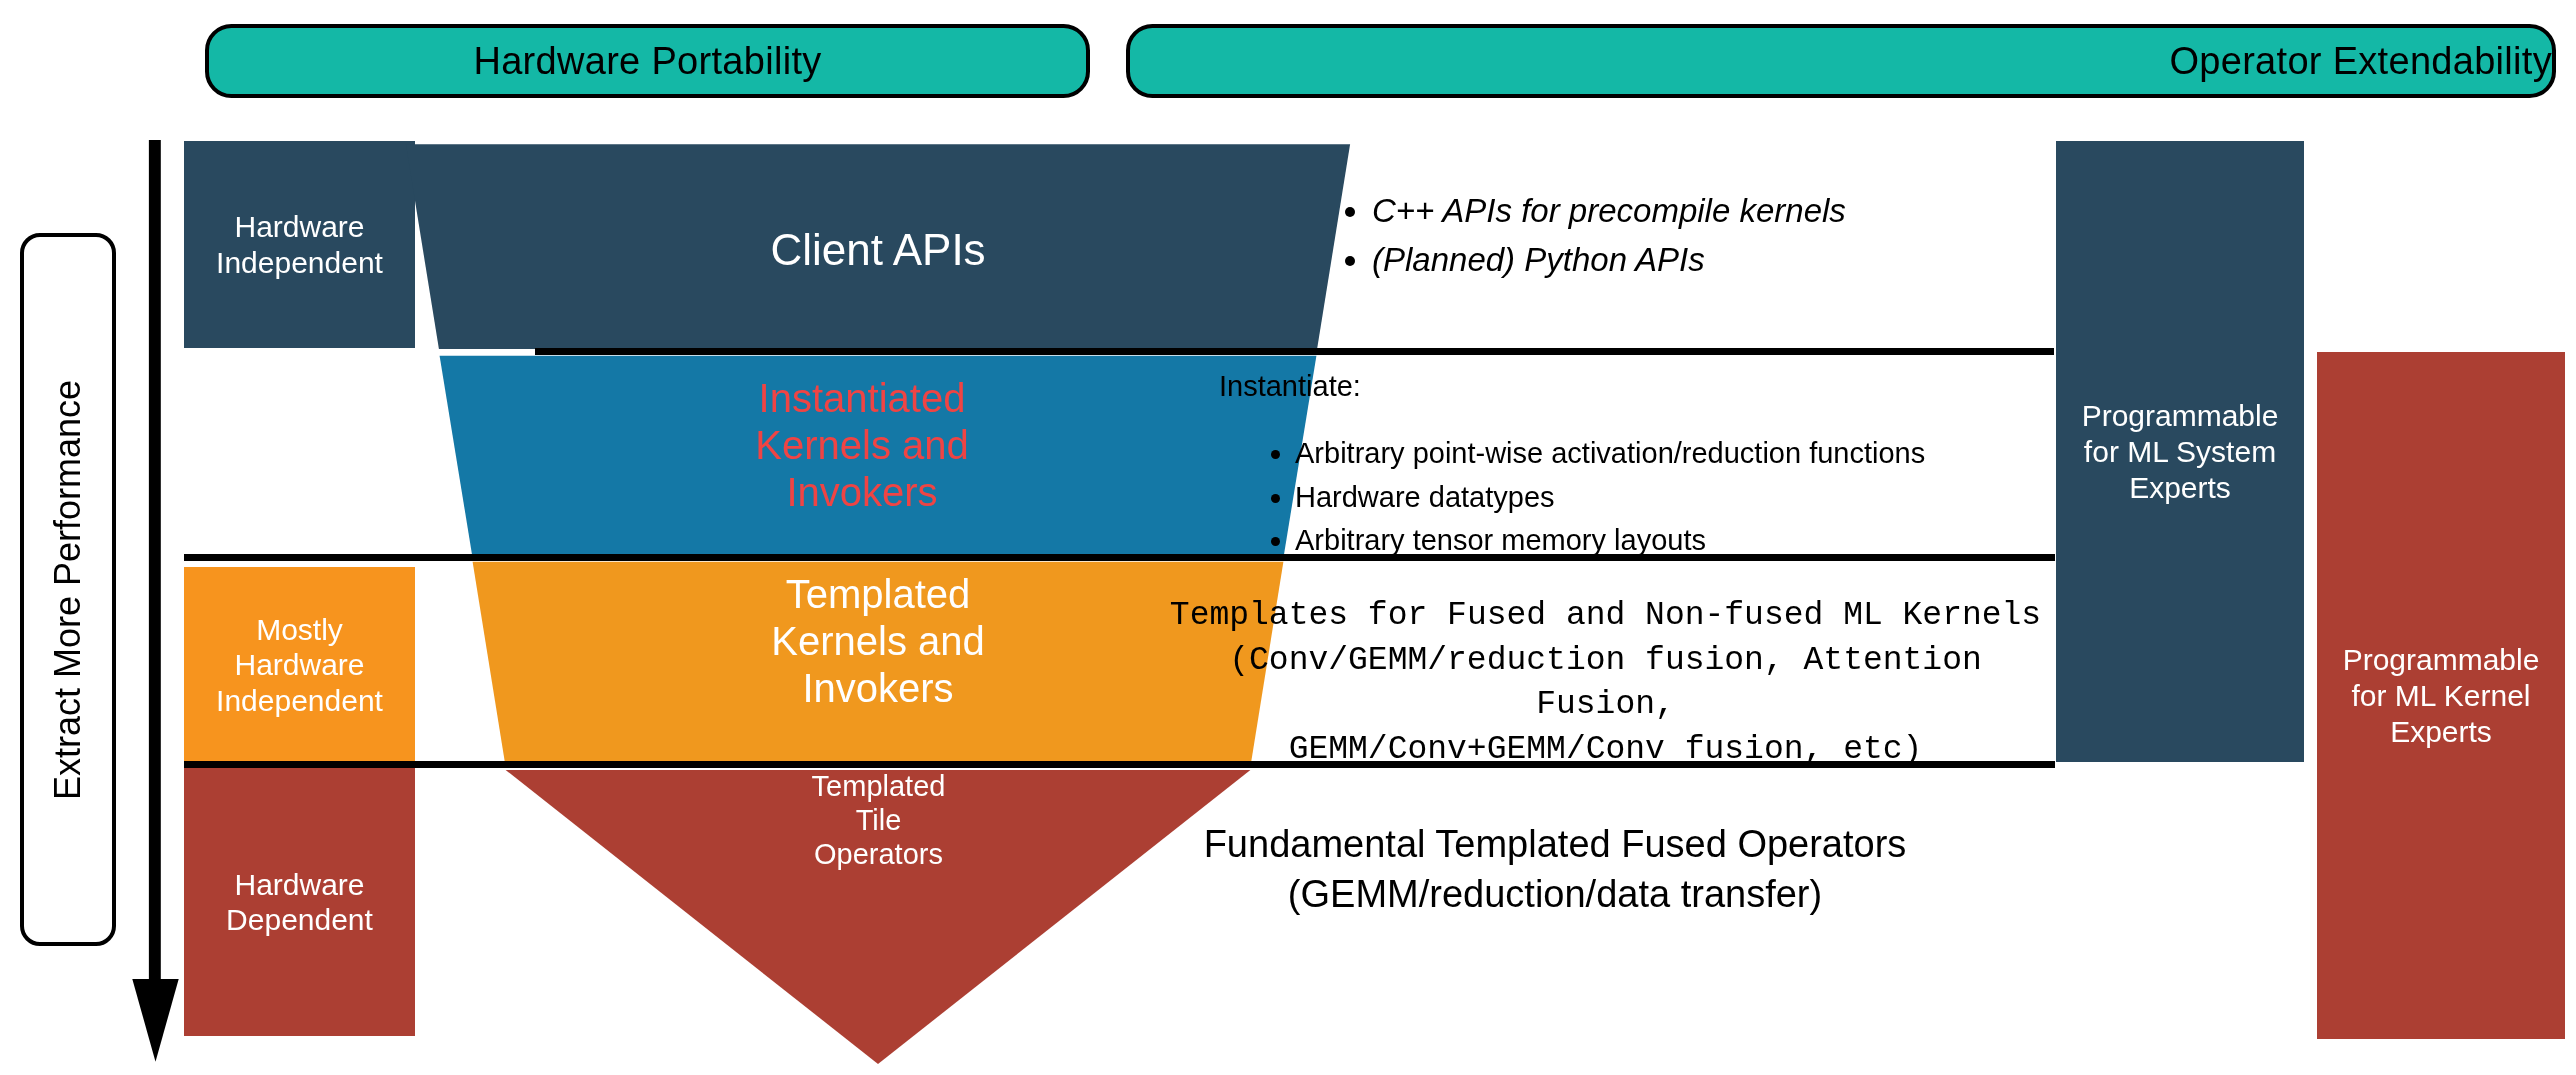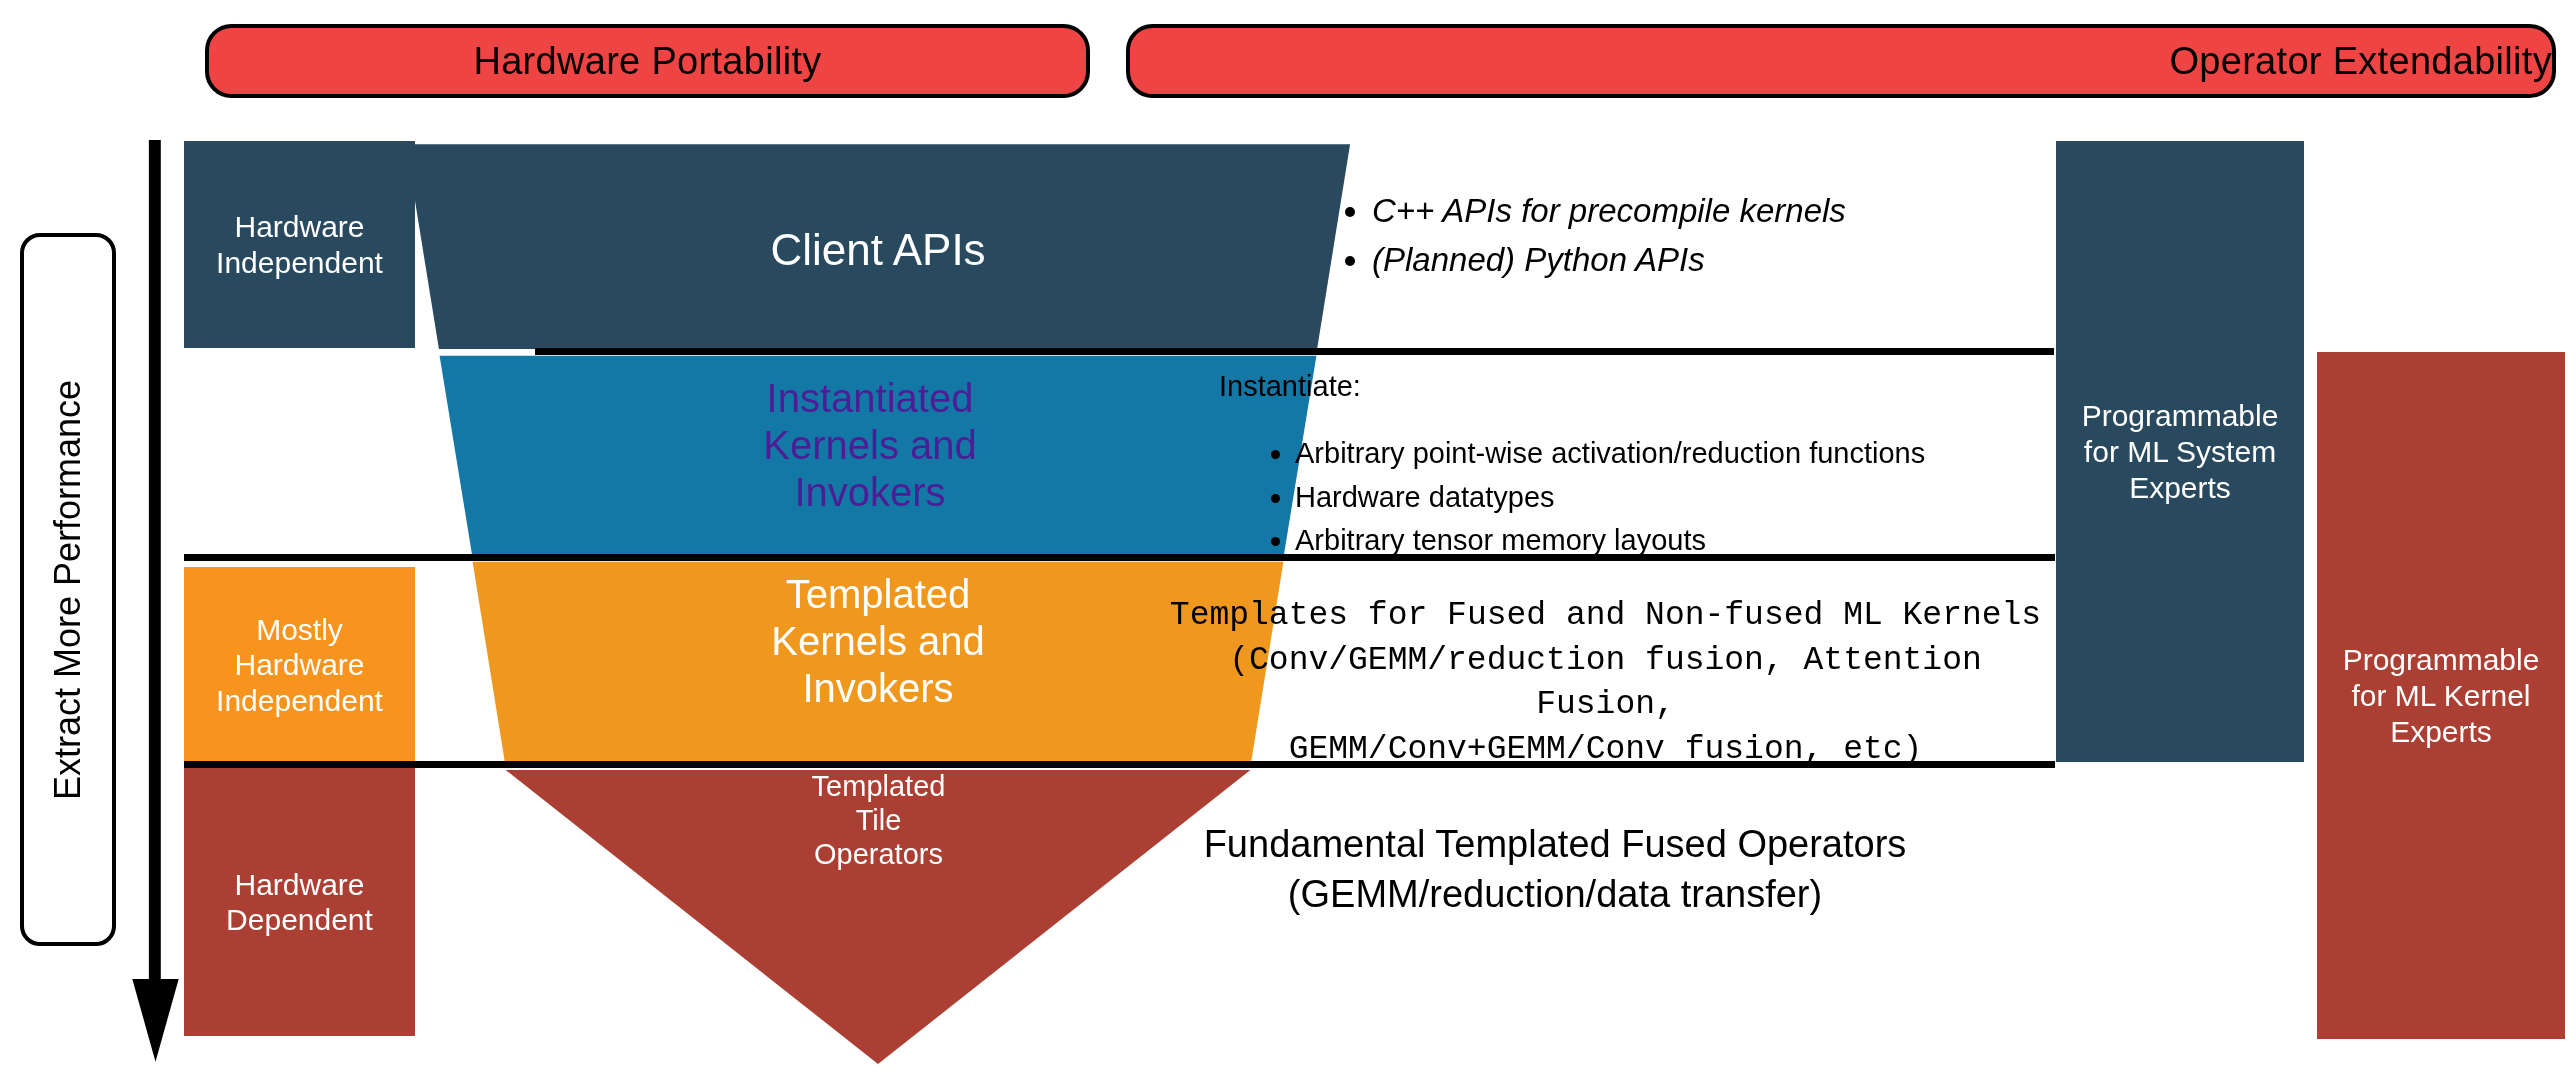--- a/index.html
+++ b/index.html
@@ -17,21 +17,21 @@
     background: #ffffff;
     overflow: hidden;
   }
 
   
   .header-pill {
     position: absolute;
     box-sizing: border-box;
     border: 4.6px solid #000000;
     border-radius: 26.4px;
-    background: #ef4444;
+    background: #14b8a6;
     display: flex;
     align-items: center;
     justify-content: center;
     color: #000000;
     font-size: 38px;
     letter-spacing: 0.3px;
   }
   #pill-hardware-portability { left: 205px;  top: 24px;  width: 885px; height: 74px; }
   #pill-operator-extendability { left: 1126px; top: 24px; width: 1430px; height: 74px; justify-content: flex-end; }
 
@@ -195,21 +195,21 @@
 
     <polygon points="116,640 1344,640 1295,944 165,944" fill="#F0981E"></polygon>
 
     <polygon points="166,955 1294,955 730,1400" fill="#AC3F33"></polygon>
   </svg>
 
   <div style="position:absolute;left:396px;top:225px;width:964px;text-align:center;color:#fff;font-size:44px;">
     <span>Client APIs</span>
   </div>
 
-  <div style="position:absolute;left:388px;top:375px;width:964px;text-align:center;color:#4c1d95;font-size:40px;line-height:1.18;">
+  <div style="position:absolute;left:380px;top:375px;width:964px;text-align:center;color:#ef4444;font-size:40px;line-height:1.18;">
     <span class="desc-line">Instantiated</span>
     <span class="desc-line">Kernels and</span>
     <span class="desc-line">Invokers</span>
   </div>
 
   <div style="position:absolute;left:396px;top:571px;width:964px;text-align:center;color:#fff;font-size:40px;line-height:1.18;">
     <span class="desc-line">Templated</span>
     <span class="desc-line">Kernels and</span>
     <span class="desc-line">Invokers</span>
   </div>

